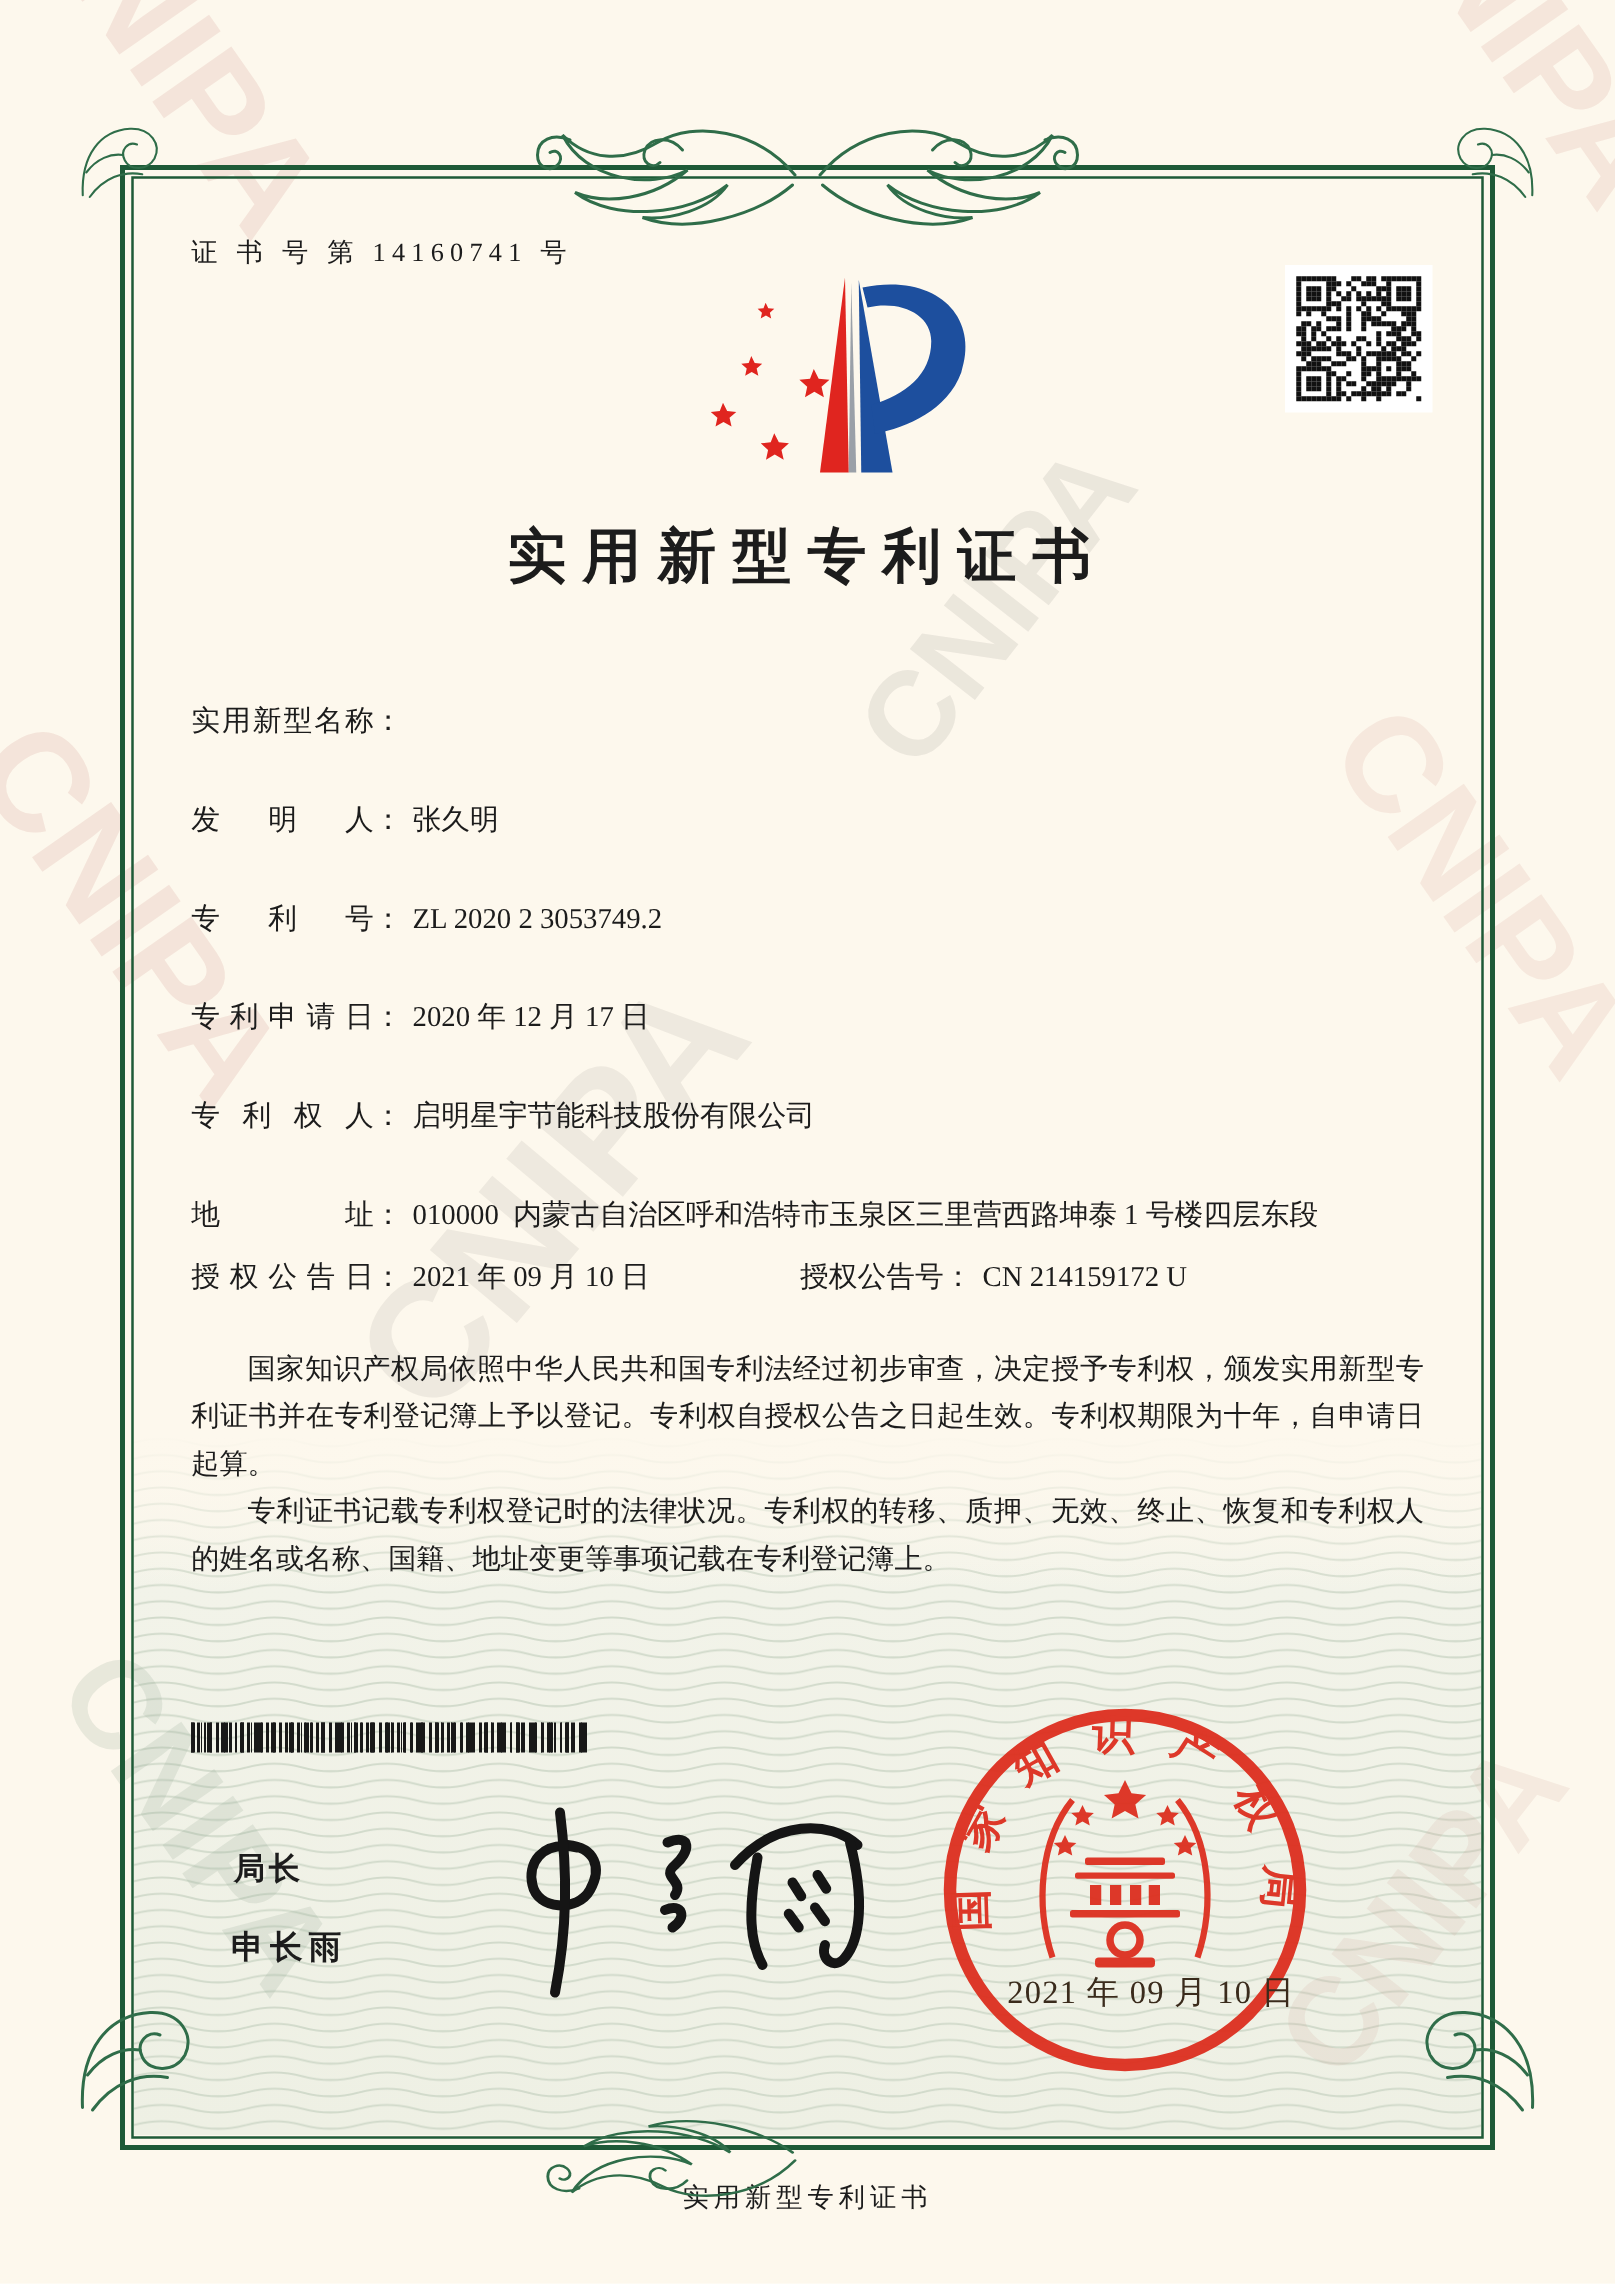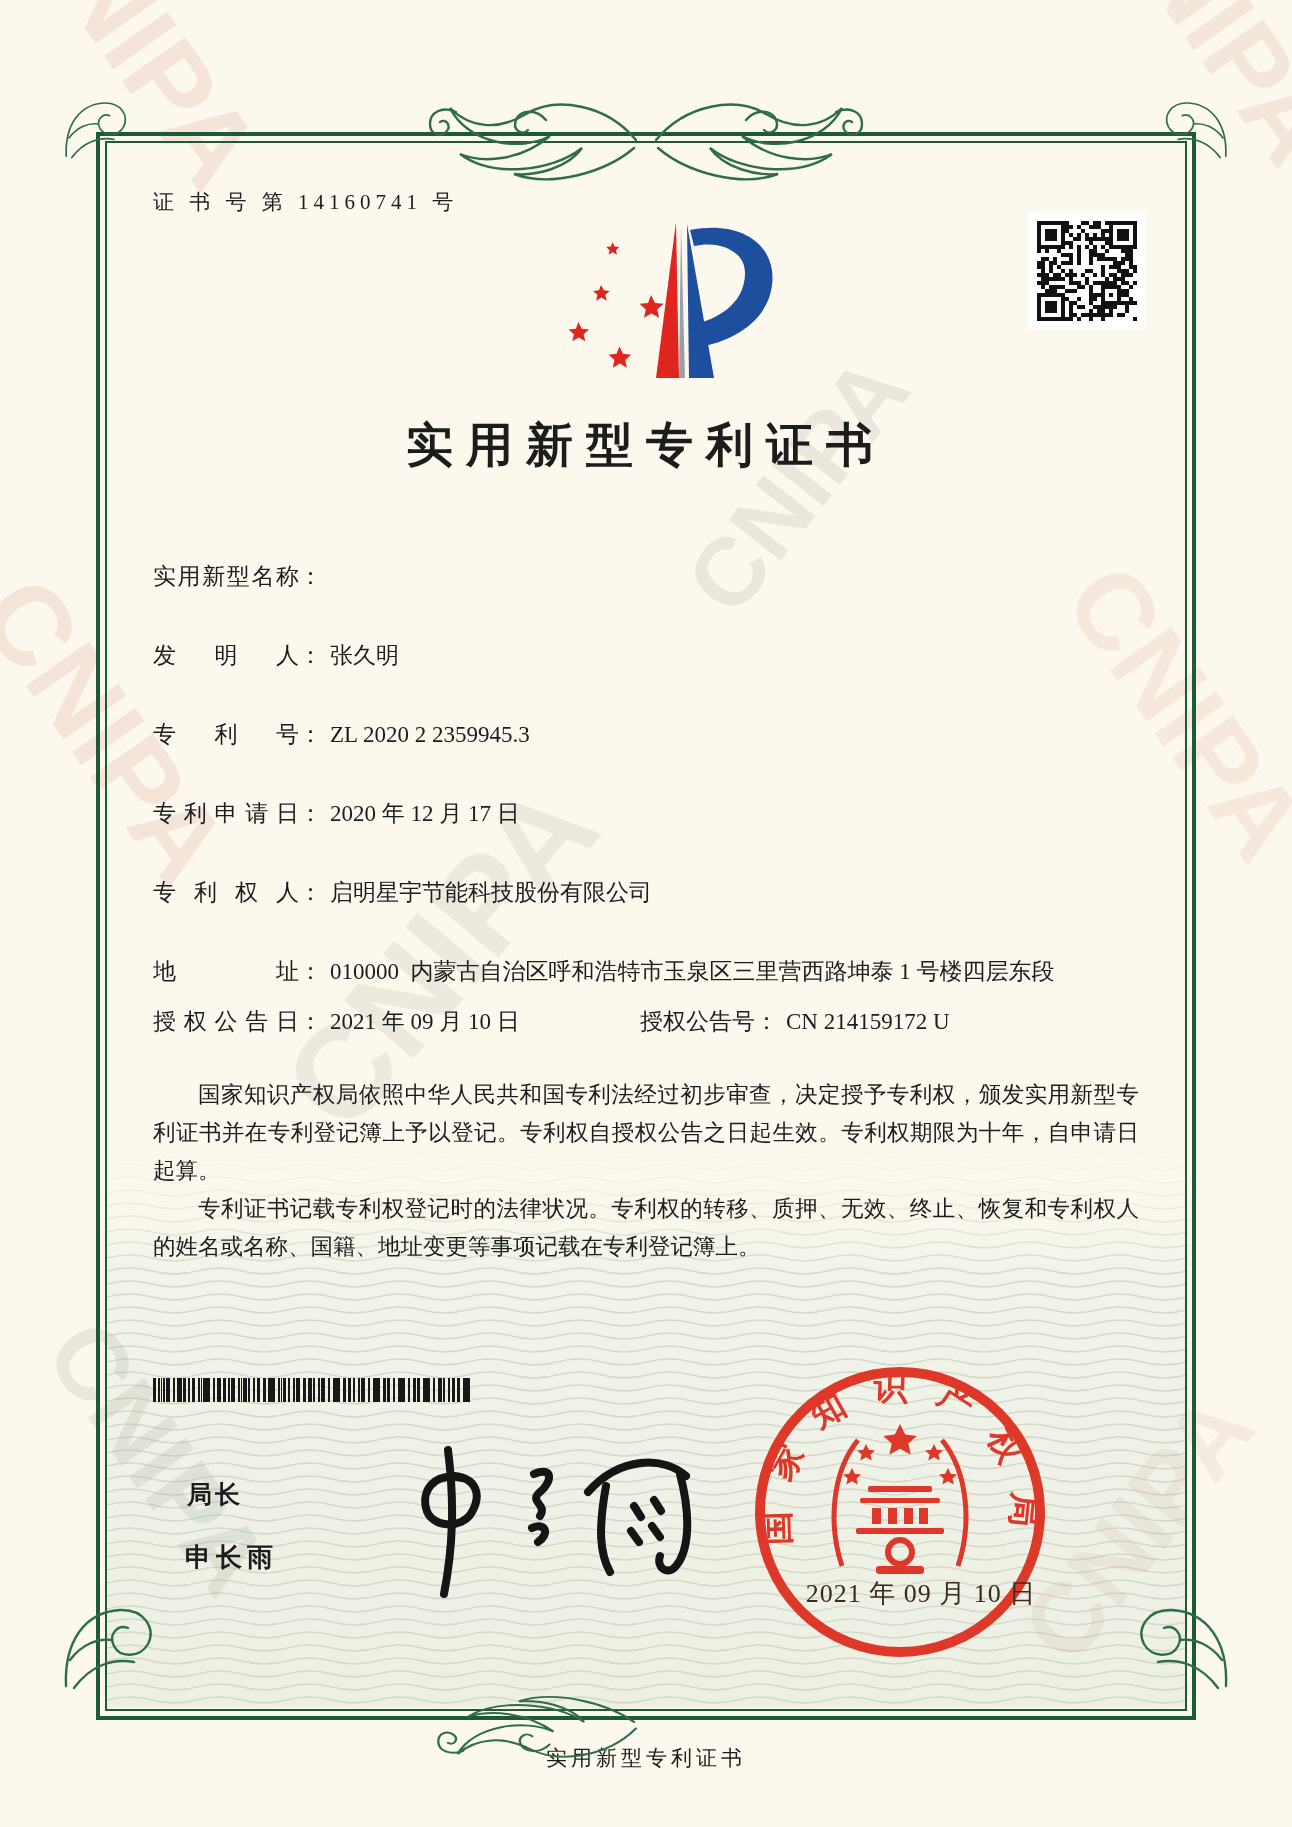--- a/index.html
+++ b/index.html
@@ -501,21 +501,21 @@
         <span class="f-colon">：</span>
     </div>
     <div class="f-row">
       <span class="f-label">发明人</span>
         <span class="f-colon">：</span>
         <span class="f-value">张久明</span>
     </div>
     <div class="f-row">
       <span class="f-label">专利号</span>
         <span class="f-colon">：</span>
-        <span class="f-value">ZL 2020 2 2359945.3</span>
+        <span class="f-value">ZL 2020 2 3053749.2</span>
     </div>
     <div class="f-row">
       <span class="f-label">专利申请日</span>
         <span class="f-colon">：</span>
         <span class="f-value">2020 年 12 月 17 日</span>
     </div>
     <div class="f-row">
       <span class="f-label">专利权人</span>
         <span class="f-colon">：</span>
         <span class="f-value">启明星宇节能科技股份有限公司</span>

